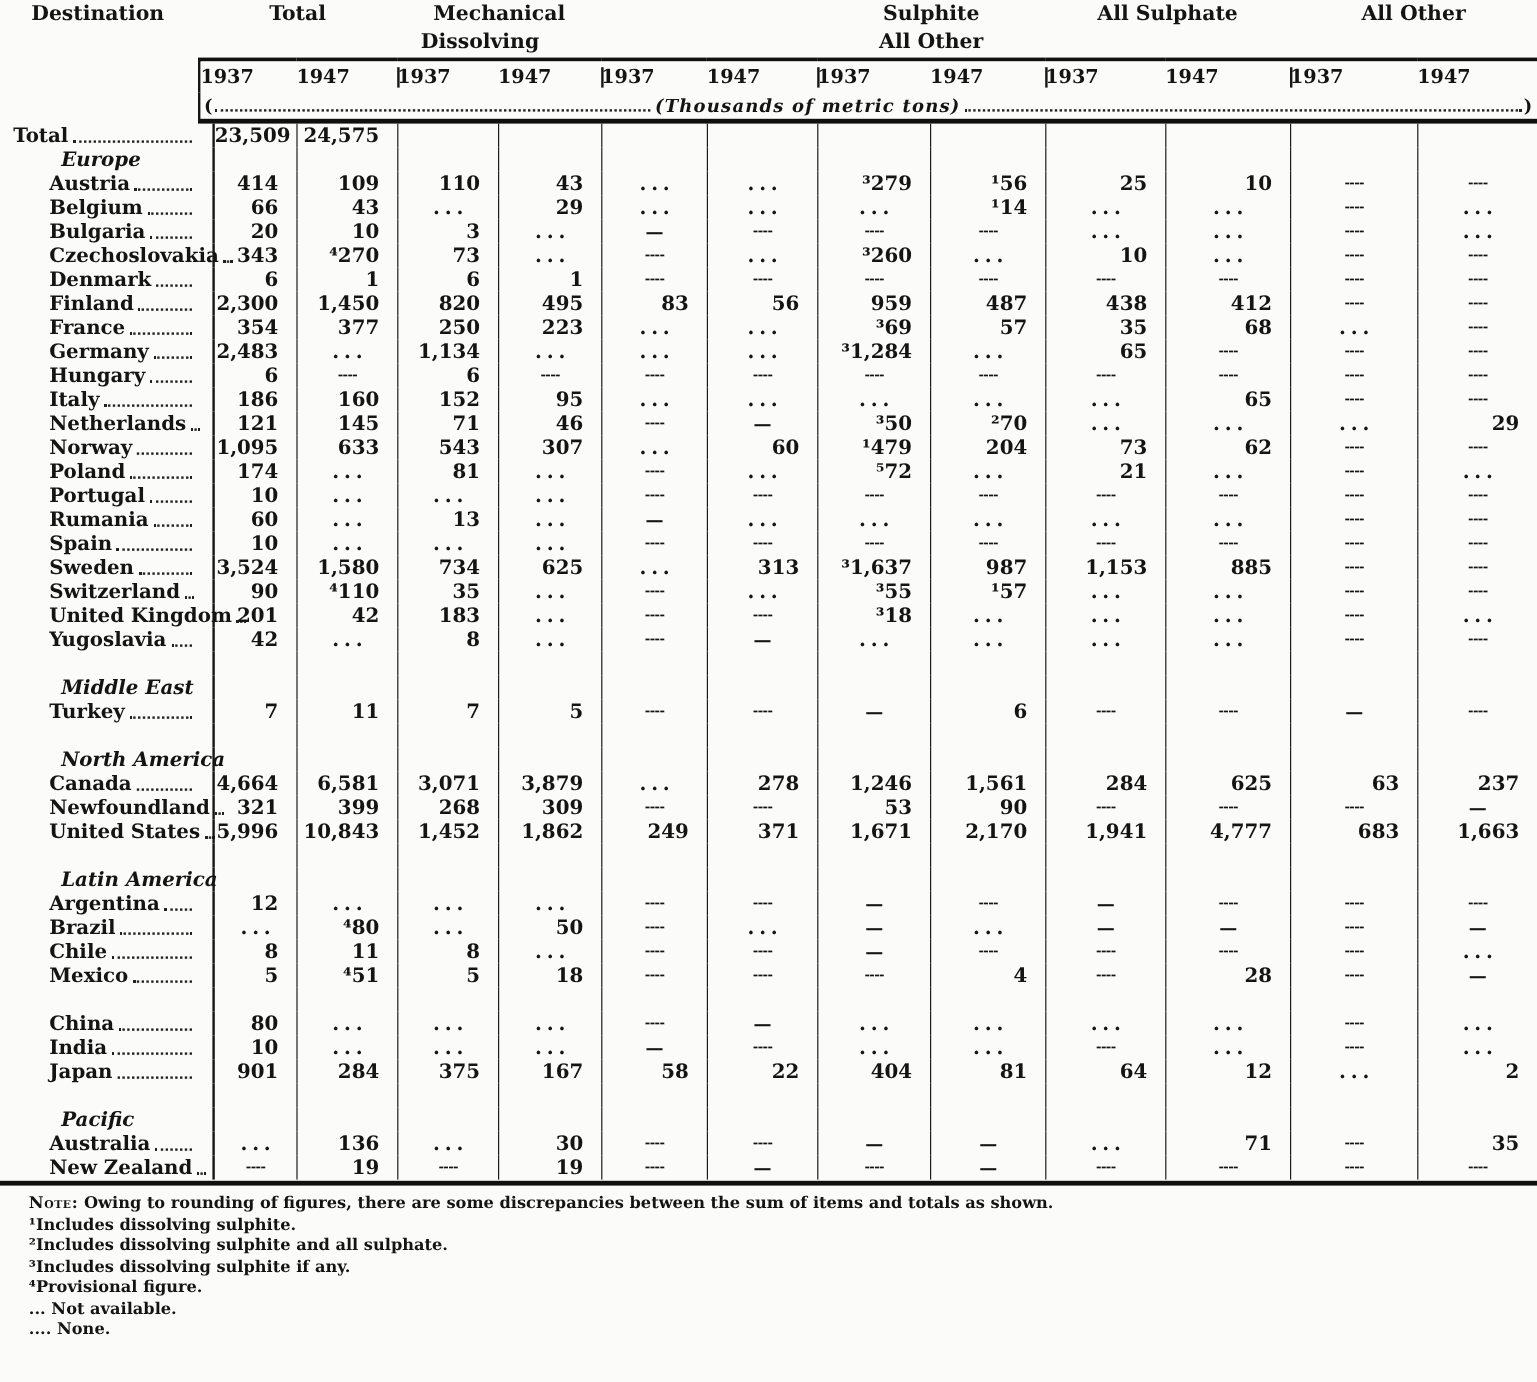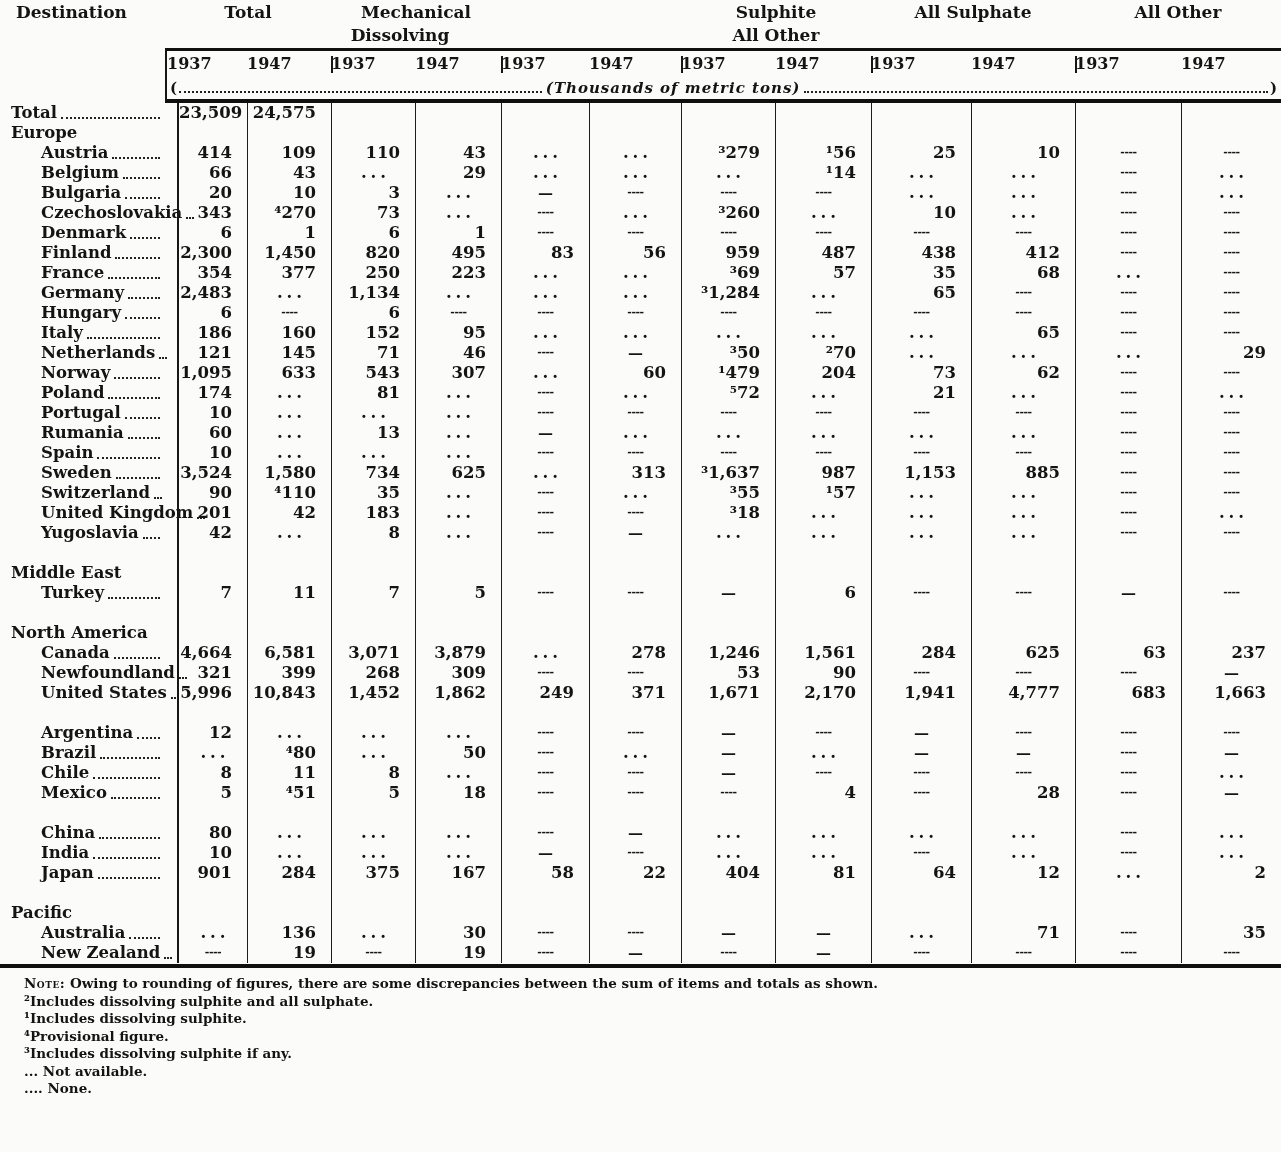--- a/index.html
+++ b/index.html
@@ -10,21 +10,21 @@
     -webkit-font-smoothing:antialiased;
   }
   .table{width:1281px;}
   .row{
     display:grid;
     grid-template-columns:165px 82px 84px 84px 86px 88px 92px 94px 96px 100px 104px 106px 1fr;
     align-items:end;
   }
   
   .hrow{min-height:23px;font-size:17px;line-height:22px;}
-  .hstub{padding-left:16px;text-align:left;}
+  .hstub{padding-left:26px;text-align:left;}
   .g{grid-column:span 2;text-align:center;white-space:nowrap;}
   .g.shiftl{transform:translateX(-16px);}
   
   .year-row{margin-top:2px;}
   .year-row .ycell{
     border-top:3px solid #101010;
     text-align:left;font-size:16px;line-height:26px;height:26px;
     position:relative;
   }
   .year-row .ycell.first{border-left:2px solid #161616;}
@@ -59,21 +59,21 @@
   .cell.num{text-align:right;padding-right:15px;}
   .cell.na{text-align:center;letter-spacing:4px;padding-left:4px;}
   .cell.none{text-align:center;font-size:11px;letter-spacing:-0.5px;line-height:19px;}
   .cell.dash{text-align:center;font-size:15px;}
   .stubcell{
     padding-left:0;display:flex;align-items:flex-end;
     font-size:16.5px;line-height:20px;white-space:nowrap;
   }
   .stubcell .lbl{padding-left:41px;}
   .total-row .stubcell .lbl{padding-left:11px;}
-  .sec .stubcell .lbl{padding-left:11px;}
+  .sec .stubcell .lbl{padding-left:11px;font-style:italic;margin-left:40px;}
   .stubcell .lbl2{padding-left:48px;font-style:italic;}
   .stubcell.col2{display:block;}
   .leader{flex:1;border-bottom:2px dotted #222;margin:0 5px 4px 4px;min-width:8px;}
   .bottom-rule{height:4px;background:#101010;width:1281px;margin-top:1px;}
   
   .footnotes{padding:7px 0 0 24px;font-size:13.5px;line-height:17.5px;}
   .footnotes .sc{font-variant:small-caps;letter-spacing:0.5px;}
   .fnline{white-space:nowrap;}
 </style>
 </head>
@@ -668,20 +668,37 @@
         <div class="cell"></div>
         <div class="cell"></div>
         <div class="cell"></div>
         <div class="cell"></div>
         <div class="cell"></div>
         <div class="cell"></div>
         <div class="cell"></div>
         <div class="cell"></div>
         <div class="cell"></div>
       </div>
+      <div class="row brow sec">
+        <div class="stubcell">
+          <span class="lbl">Latin America</span>
+        </div>
+        <div class="cell c0"></div>
+        <div class="cell"></div>
+        <div class="cell"></div>
+        <div class="cell"></div>
+        <div class="cell"></div>
+        <div class="cell"></div>
+        <div class="cell"></div>
+        <div class="cell"></div>
+        <div class="cell"></div>
+        <div class="cell"></div>
+        <div class="cell"></div>
+        <div class="cell"></div>
+      </div>
       <div class="row brow country-row">
         <div class="stubcell">
           <span class="lbl">Argentina</span>
           <span class="leader"></span>
         </div>
         <div class="cell c0 num">12</div>
         <div class="cell na">...</div>
         <div class="cell na">...</div>
         <div class="cell na">...</div>
         <div class="cell none">----</div>
@@ -884,22 +901,22 @@
         <div class="cell none">----</div>
         <div class="cell none">----</div>
       </div>
     </div>
 
   <div class="bottom-rule"></div>
 
   <div class="footnotes">
     <div class="fnline"><span class="sc">Note:</span>&nbsp;<span>Owing to rounding of figures, there are some discrepancies between the sum of items and totals as shown.</span></div>
     <div id="fnlist">
+        <div class="fnline">¹Includes dissolving sulphite.</div>
         <div class="fnline">²Includes dissolving sulphite and all sulphate.</div>
-        <div class="fnline">¹Includes dissolving sulphite.</div>
+        <div class="fnline">³Includes dissolving sulphite if any.</div>
         <div class="fnline">⁴Provisional figure.</div>
-        <div class="fnline">³Includes dissolving sulphite if any.</div>
         <div class="fnline">... Not available.</div>
         <div class="fnline">.... None.</div>
       </div>
   </div>
 
 </div>
 
 </body></html>

